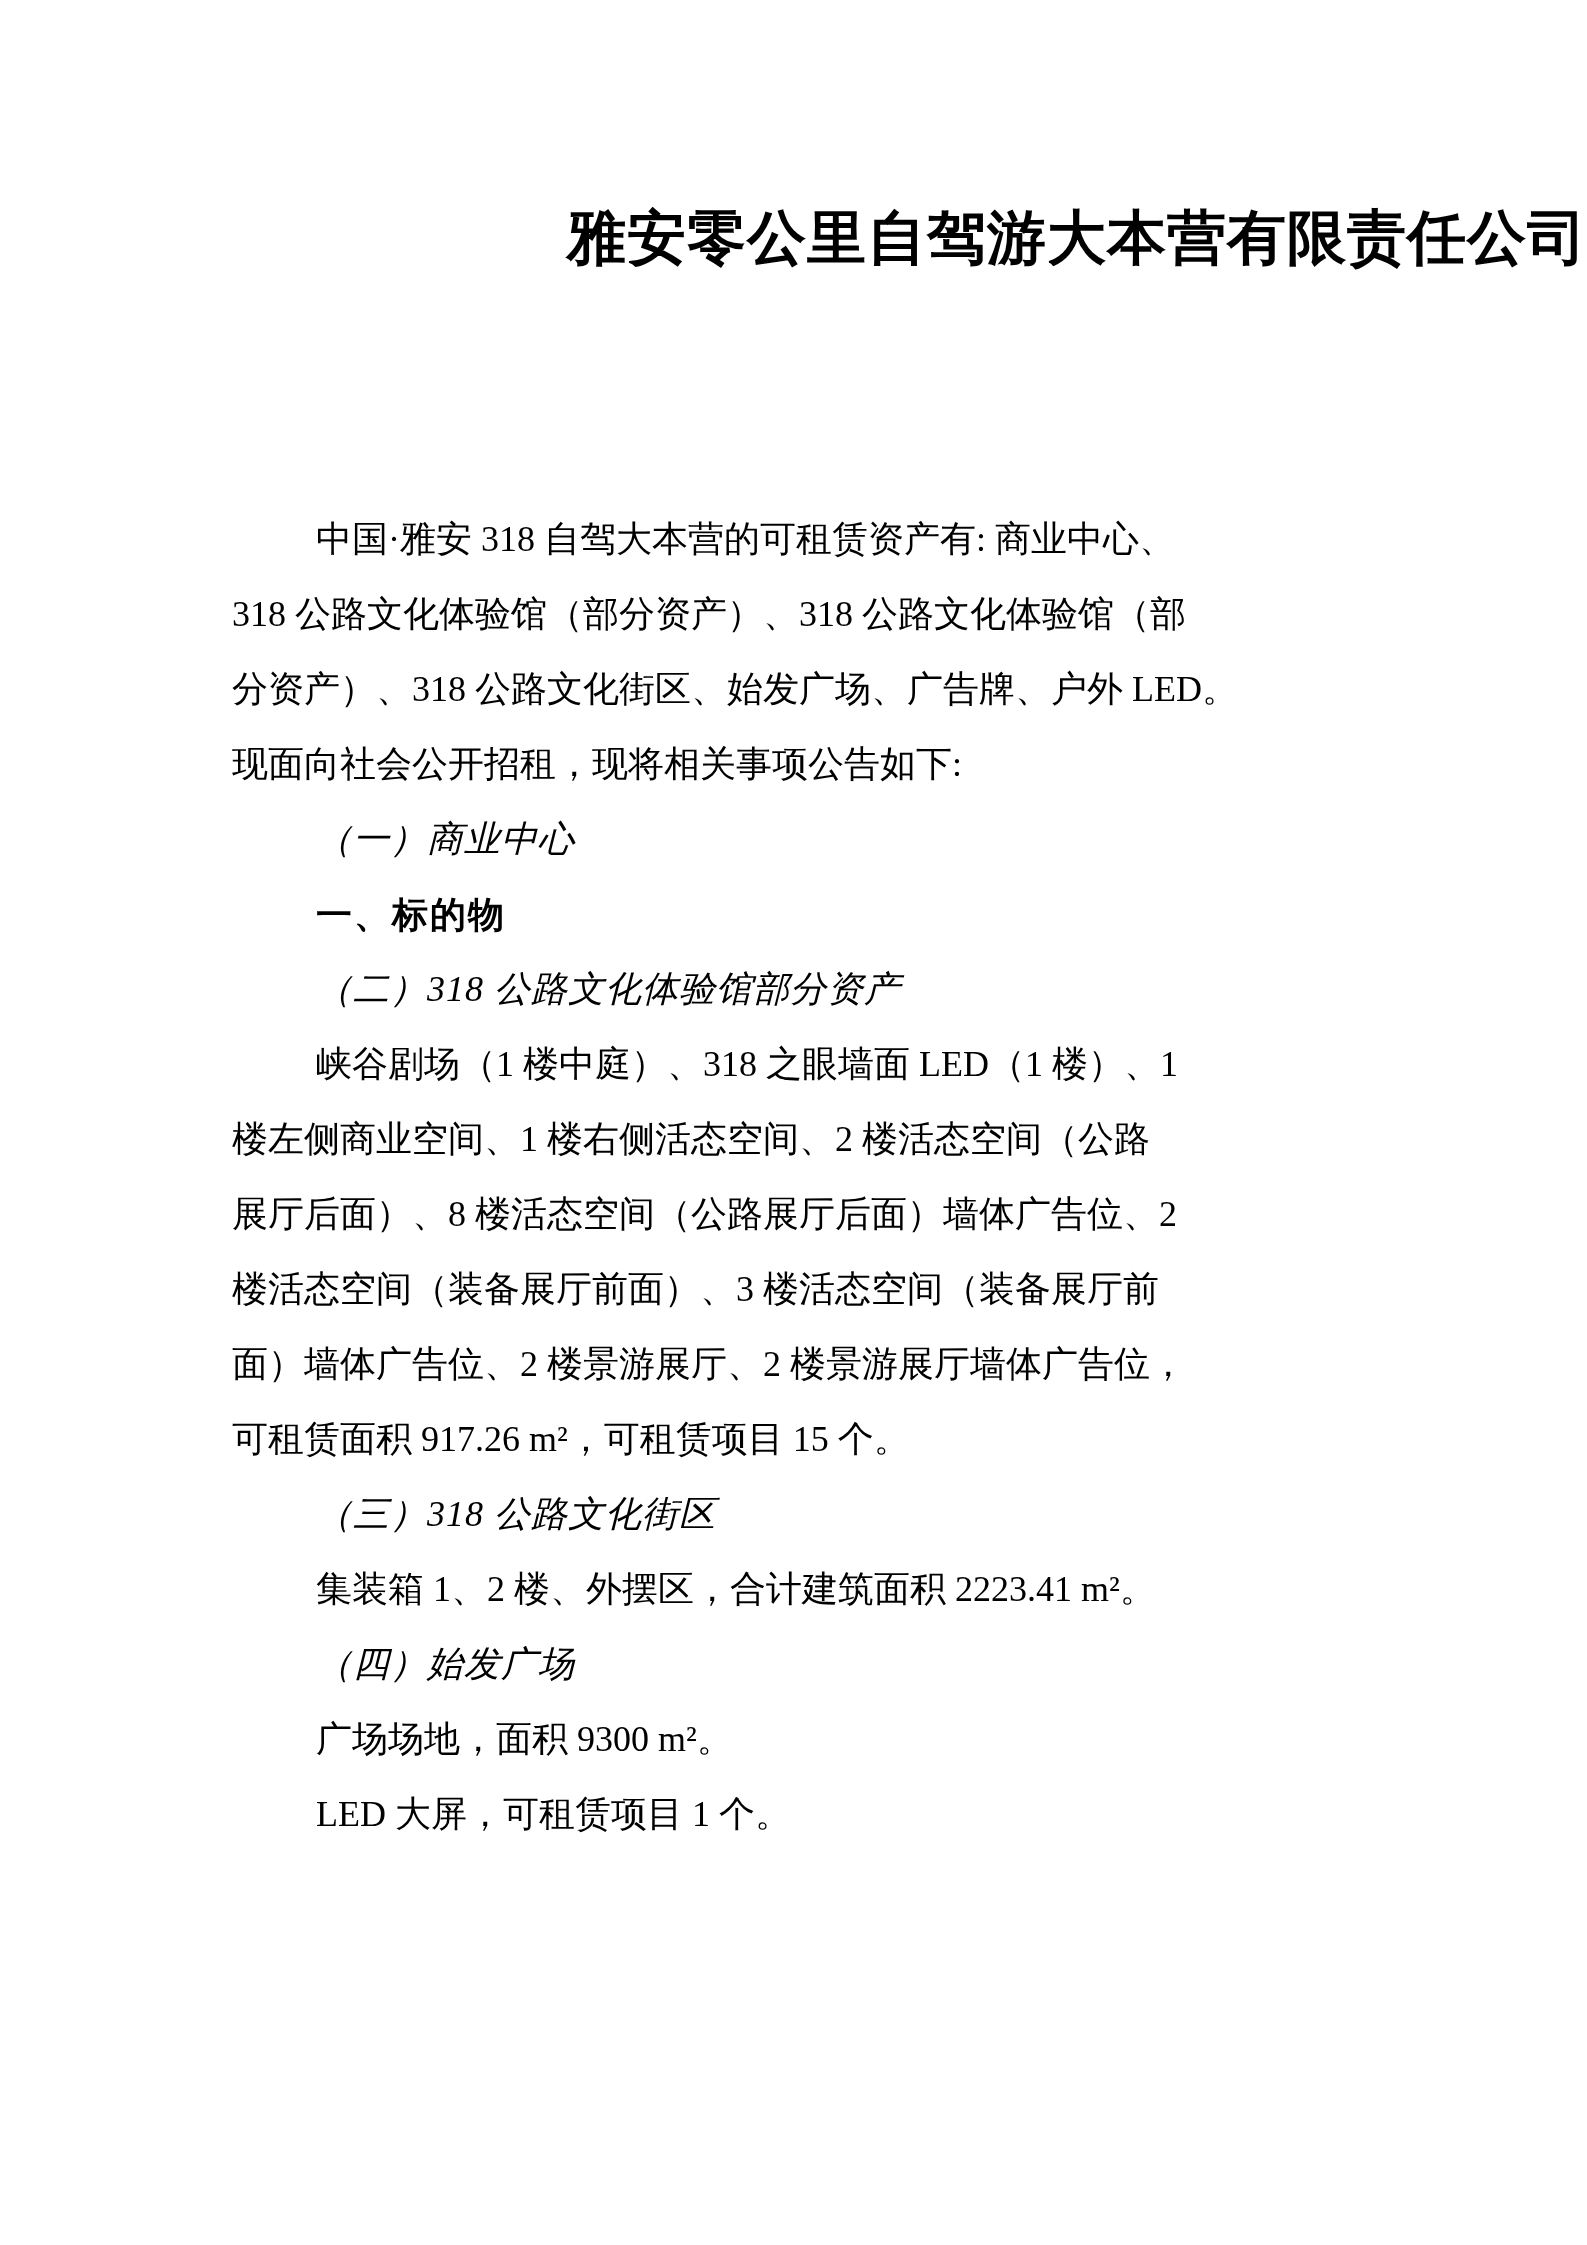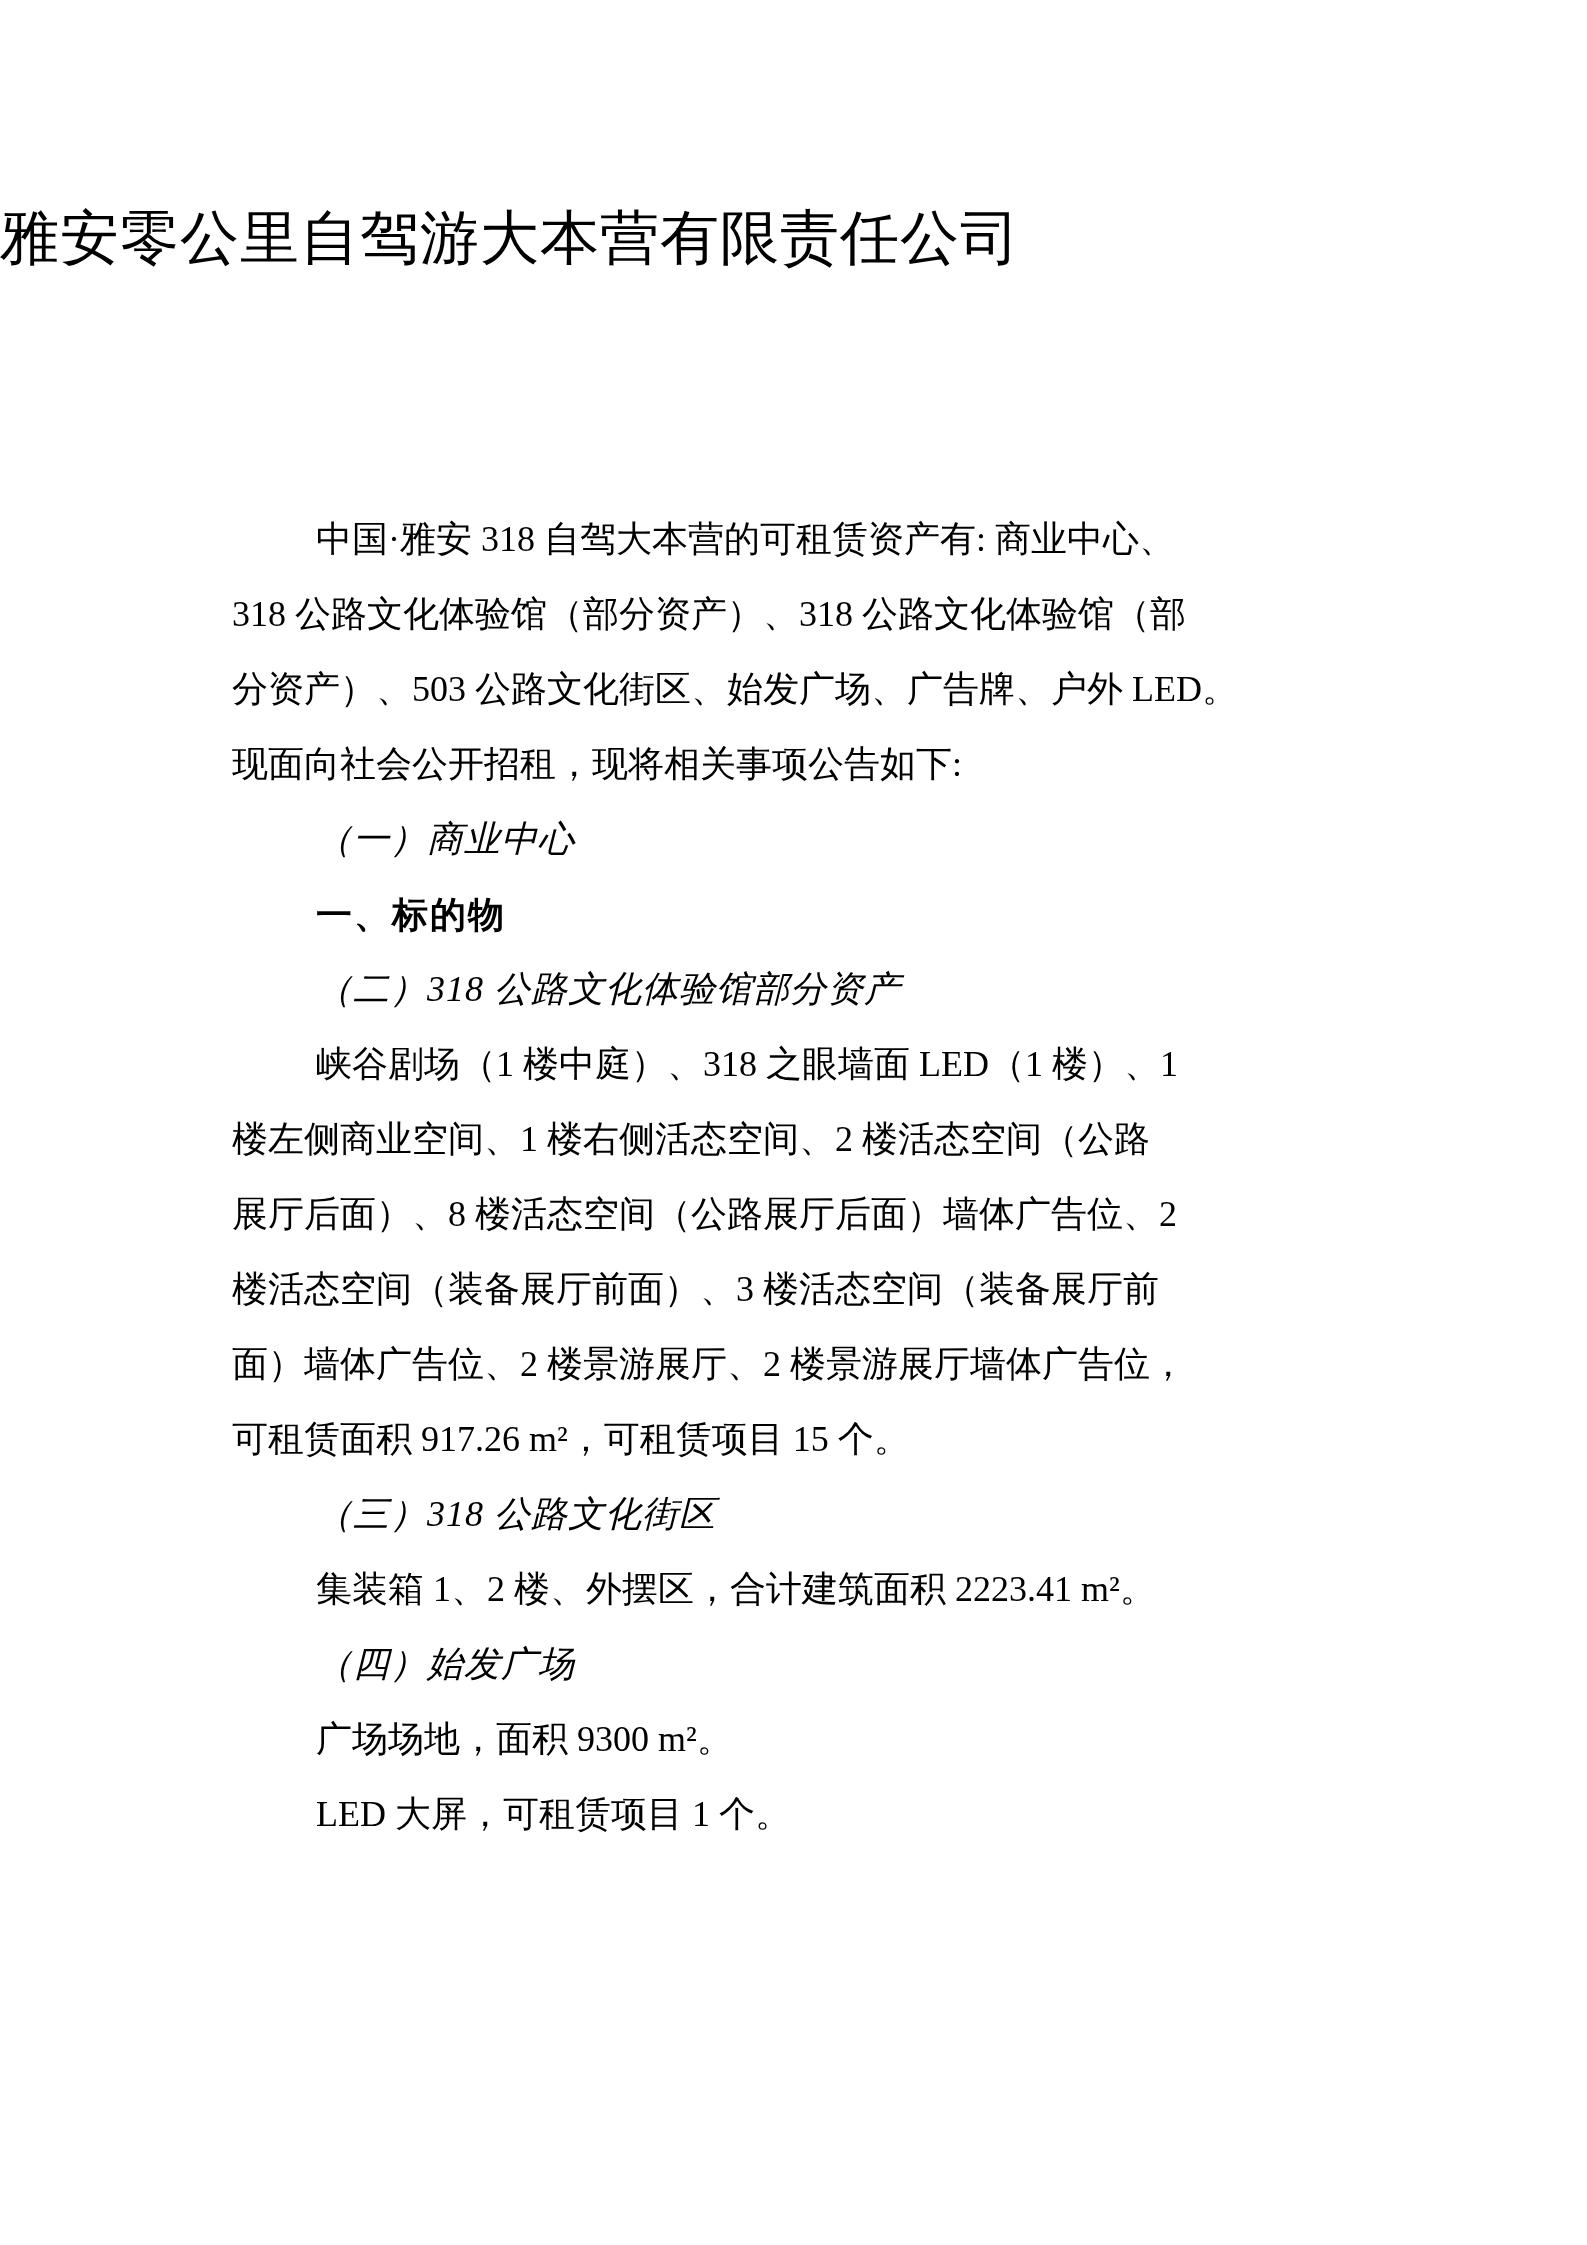--- a/index.html
+++ b/index.html
@@ -10,23 +10,23 @@
     background: #ffffff;
     color: #000000;
     overflow: hidden;
     font-family: "Liberation Serif", "DejaVu Serif", serif;
   }
   .doc-title {
     position: absolute;
     top: 193px;
     left: 0;
     width: 100%;
-    text-align: left;
+    text-align: right;
     font-family: "Liberation Serif", "DejaVu Serif", serif;
-    font-weight: 400;
+    font-weight: 700;
     font-size: 59px;
     line-height: 91px;
     color: #000000;
     letter-spacing: 1px;
     white-space: nowrap;
   }
   .doc-body {
     position: absolute;
     top: 502px;
     left: 232px;
@@ -56,21 +56,21 @@
 
 <div class="page">
 
   <div class="doc-title">
     <div class="title-line">雅安零公里自驾游大本营有限责任公司</div>
   </div>
 
   <div class="doc-body">
     <div class="line indent">中国·雅安 318 自驾大本营的可租赁资产有: 商业中心、</div>
     <div class="line">318 公路文化体验馆（部分资产）、318 公路文化体验馆（部</div>
-    <div class="line">分资产）、503 公路文化街区、始发广场、广告牌、户外 LED。</div>
+    <div class="line">分资产）、318 公路文化街区、始发广场、广告牌、户外 LED。</div>
     <div class="line">现面向社会公开招租，现将相关事项公告如下:</div>
     <div class="line indent kaiti">（一）商业中心</div>
     <div class="line indent heading-bold">一、标的物</div>
     <div class="line indent kaiti">（二）318 公路文化体验馆部分资产</div>
     <div class="line indent">峡谷剧场（1 楼中庭）、318 之眼墙面 LED（1 楼）、1</div>
     <div class="line">楼左侧商业空间、1 楼右侧活态空间、2 楼活态空间（公路</div>
     <div class="line">展厅后面）、8 楼活态空间（公路展厅后面）墙体广告位、2</div>
     <div class="line">楼活态空间（装备展厅前面）、3 楼活态空间（装备展厅前</div>
     <div class="line">面）墙体广告位、2 楼景游展厅、2 楼景游展厅墙体广告位，</div>
     <div class="line">可租赁面积 917.26 m²，可租赁项目 15 个。</div>

